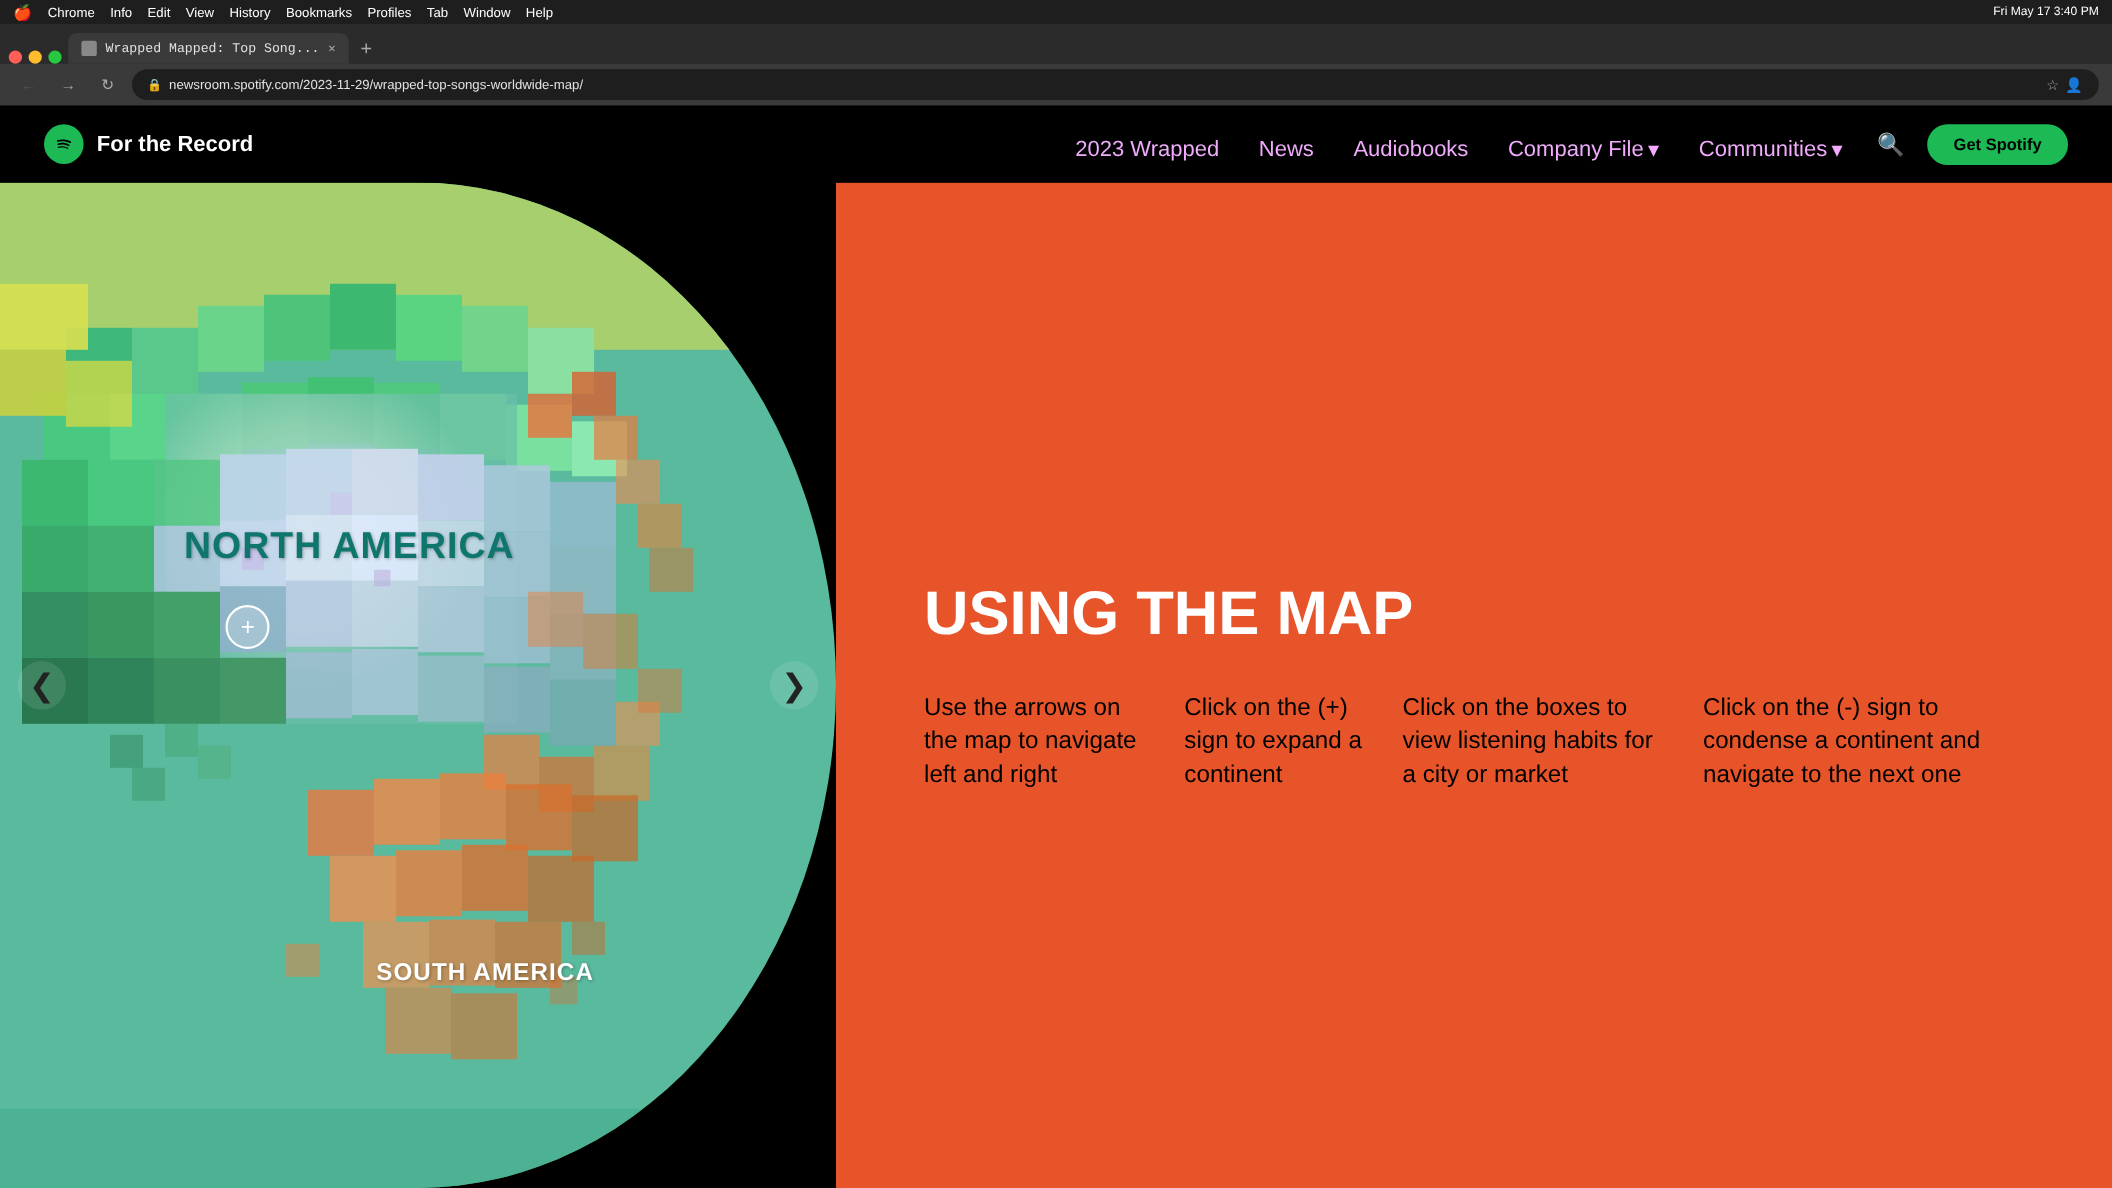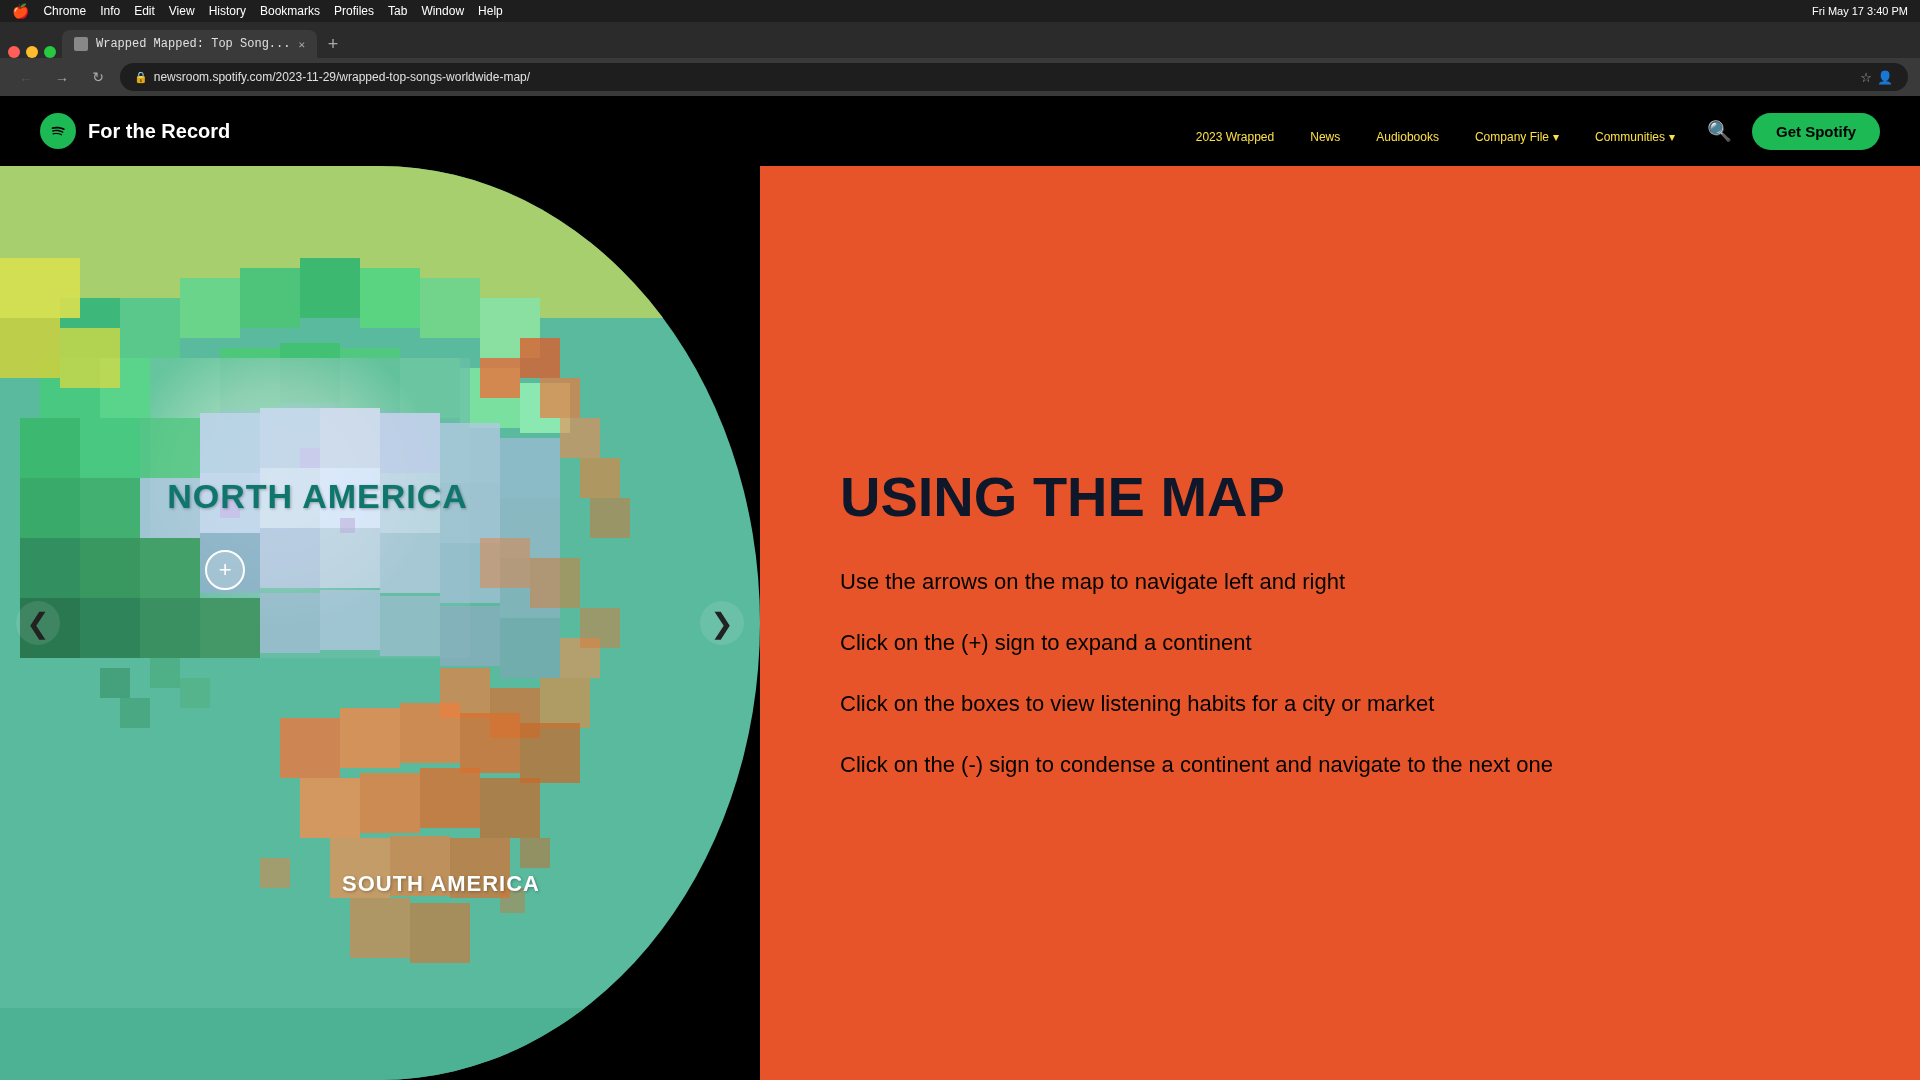--- a/index.html
+++ b/index.html
@@ -185,22 +185,22 @@
       white-space: nowrap;
     }
     .nav-links {
       display: flex;
       align-items: center;
       gap: 36px;
       margin-left: auto;
       margin-right: 32px;
     }
     .nav-link {
-      font-size: 12px;
-      color: #fde047;
+      font-size: 20px;
+      color: #f0abfc;
       text-decoration: none;
       cursor: pointer;
       display: flex;
       align-items: center;
       gap: 4px;
       margin-top: 11px;
     }
     .nav-actions {
       display: flex;
       align-items: center;
@@ -247,28 +247,28 @@
       display: flex;
       flex-direction: column;
       justify-content: center;
       padding: 60px 80px;
       position: relative;
     }
 
     .using-the-map-title {
       font-size: 56px;
       font-weight: 900;
-      color: #0f172a;
+      color: #ffffff;
       line-height: 1.1;
       margin-bottom: 40px;
     }
 
     .using-the-map-instructions {
       display: flex;
-      flex-direction: column;
+      flex-direction: row;
       gap: 30px;
     }
 
     .instruction-item {
       font-size: 22px;
       color: #000;
       line-height: 1.4;
     }
 
     

